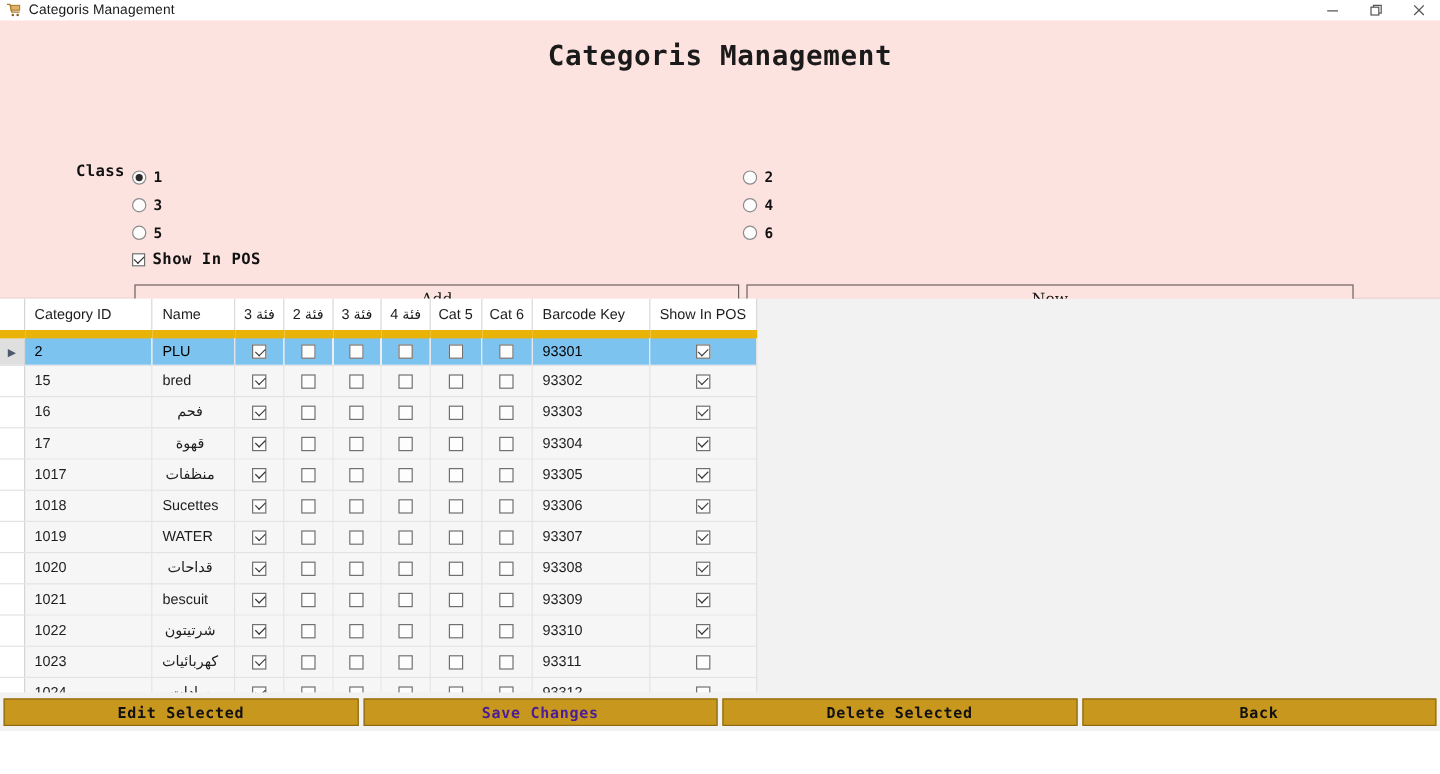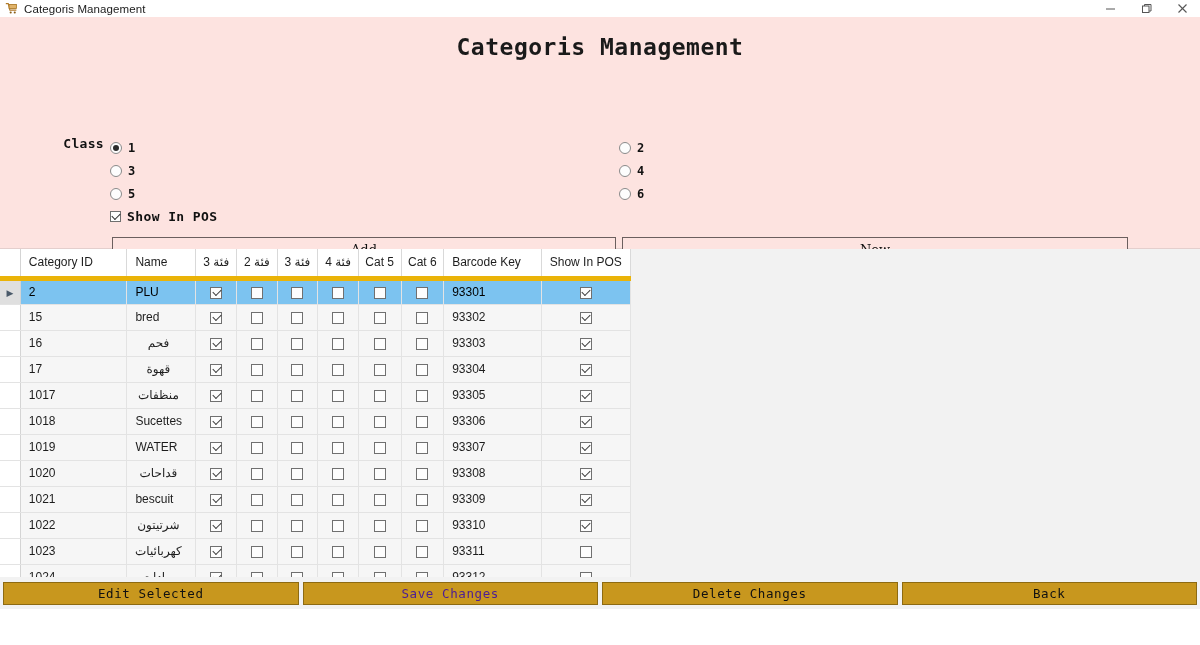--- a/index.html
+++ b/index.html
@@ -216,21 +216,21 @@
   }
   table {
     border-collapse: collapse;
     width: 631px;
     table-layout: fixed;
   }
   thead th {
     height: 29px;
     background: #ffffff;
     border-right: 1px solid #d9d9d9;
-    border-bottom: 5px solid #eab308;
+    border-bottom: 7px solid #eab308;
     font-size: 12px;
     font-weight: normal;
     color: #1d1d1d;
     text-align: center;
     padding: 0 2px;
     white-space: nowrap;
   }
   thead th.hdr-left { text-align: left; padding-left: 8px; }
   tbody td {
     height: 26px;
@@ -304,21 +304,21 @@
     gap: 4px;
   }
   .gold-btn {
     height: 23px;
     background: #c8971e;
     border: 1px solid #8d6a12;
     display: flex;
     align-items: center; justify-content: center;
     font-family: "DejaVu Sans Mono", "Liberation Mono", monospace;
     font-size: 12.5px;
-    font-weight: normal;
+    font-weight: bold;
     color: #111111;
     letter-spacing: 0.6px;
     cursor: default;
     flex: 1 1 0;
   }
   .gold-btn.danger { color: #4c1d95; }
 </style>
 </head>
 <body>
 
@@ -589,16 +589,16 @@
             <td class="cell-left">93312</td>
             <td class="cell-center"><span class="grid-cb"></span></td>
           </tr>
         </tbody>
     </table>
   </div>
 
   <div id="bottom-bar">
     <div class="gold-btn">Edit Selected</div>
     <div class="gold-btn danger">Save Changes</div>
-    <div class="gold-btn">Delete Changes</div>
+    <div class="gold-btn">Delete Selected</div>
     <div class="gold-btn">Back</div>
   </div>
 </div>
 
 </body></html>

